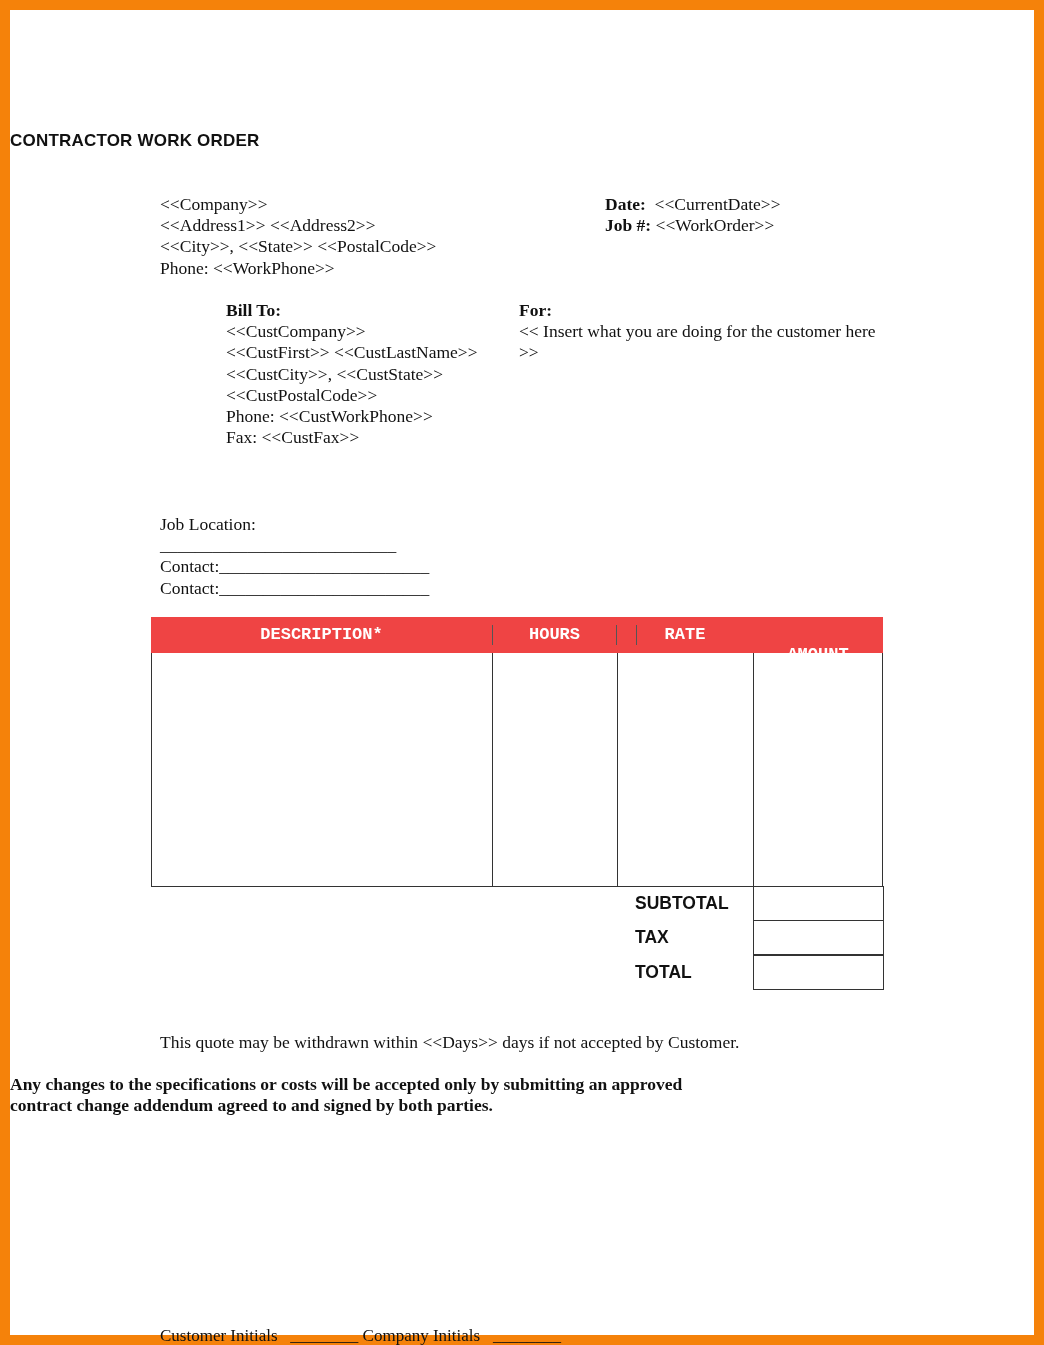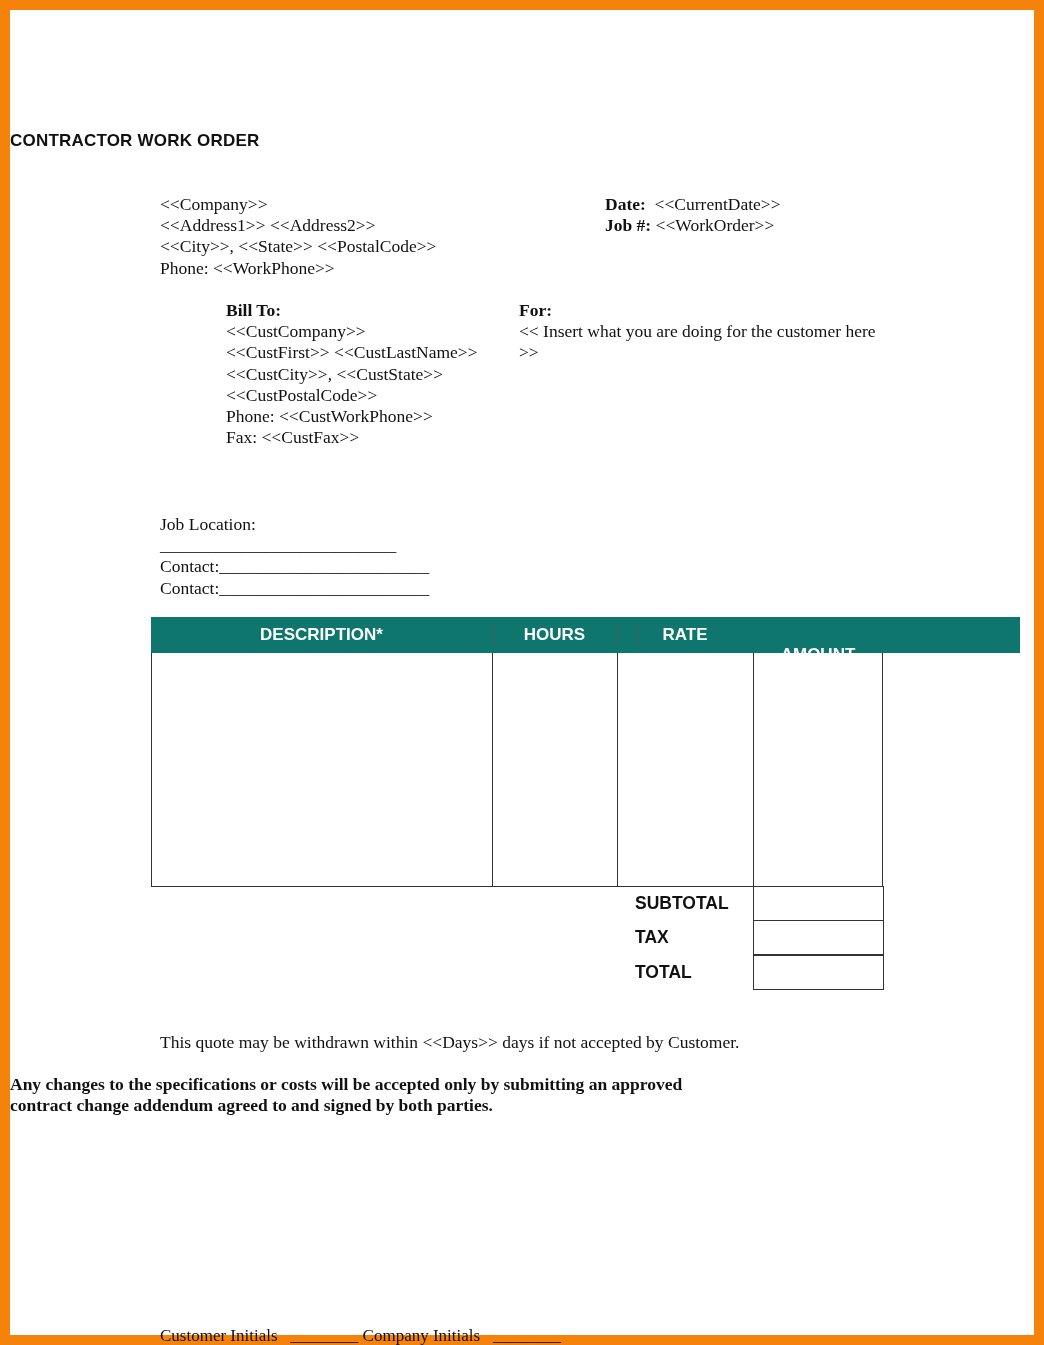--- a/index.html
+++ b/index.html
@@ -18,21 +18,21 @@
     .block div { white-space: pre; }
     b.lbl { font-weight: bold; }
     .company { left: 150px; top: 184px; }
     .dateblock { left: 595px; top: 184px; }
     .billto { left: 168px; top: 290px; margin-left: 48px; }
     .forblock { left: 509px; top: 290px; width: 360px; white-space: normal; }
     .jobloc { left: 150px; top: 459px; margin-top: 45px; }
 
     
     .tbl-head {
-      left: 141px; top: 607px; width: 869px; height: 36px; background: #0f766e;
+      left: 141px; top: 607px; width: 732px; height: 36px; background: #ef4444; font-family: Liberation Mono, monospace;
     }
     .th {
       position: absolute; top: 0; height: 36px; line-height: 36px; text-align: center;
       color: #fff; font-weight: bold; font-size: 17px;
     }
     .th-sep { position: absolute; top: 8px; width: 1px; height: 20px; background: #555; }
     .tbl-body {
       left: 141px; top: 643px; width: 732px; height: 234px;
       border: 1px solid #333; border-top: none;
     }

